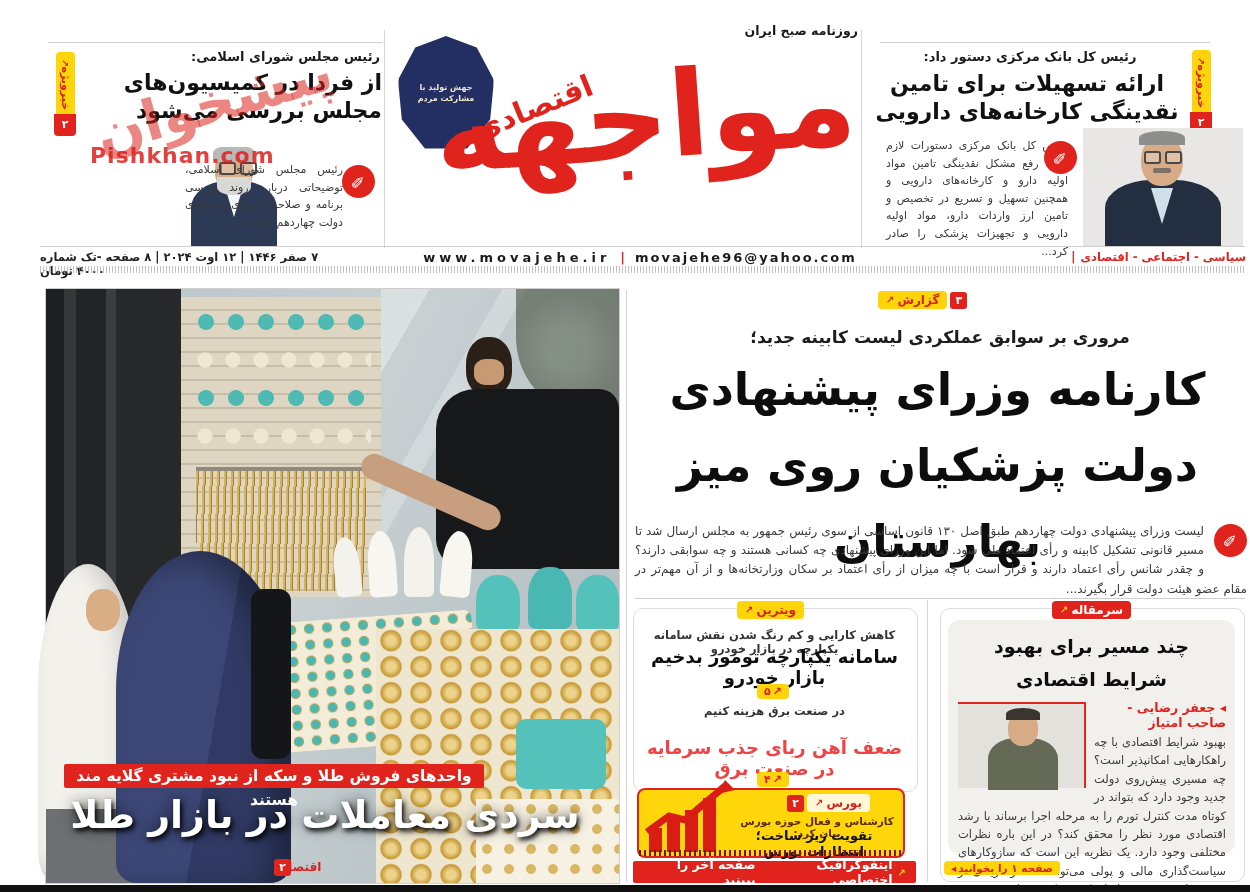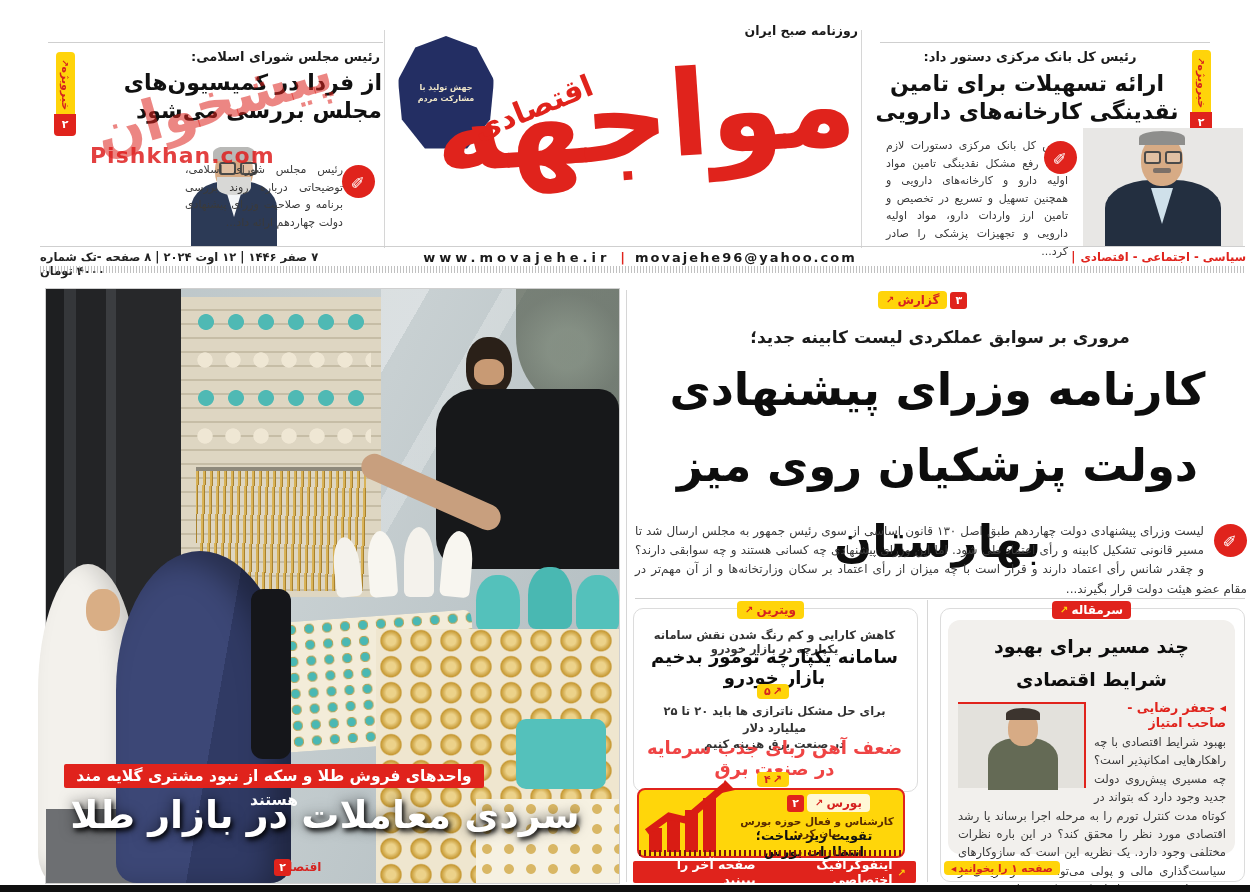--- a/index.html
+++ b/index.html
@@ -239,21 +239,20 @@
   </div>
   <div class="abs rtl c" style="left:643px;top:628px;width:263px;font-size:11.5px;font-weight:bold;color:#333;">کاهش کارایی و کم رنگ شدن نقش سامانه یکپارچه در بازار خودرو</div>
   <div class="abs rtl c" style="left:643px;top:646px;width:263px;font-size:18px;font-weight:bold;color:#0d0d0d;">سامانه یکپارچه تومور بدخیم بازار خودرو</div>
   <div class="abs" style="left:757px;top:680px;">
     <span class="mini">
         <span>۵</span>
         <span>↗</span>
       </span>
   </div>
   <div class="abs rtl c" style="left:643px;top:703px;width:263px;font-size:11.5px;font-weight:bold;color:#333;line-height:1.45;">
-    <div>برای حل مشکل ناترازی ها باید ۲۰ تا ۲۵ میلیارد دلار</div>
     <div>در صنعت برق هزینه کنیم</div>
   </div>
   <div class="abs rtl c" style="left:643px;top:737px;width:263px;font-size:18px;font-weight:bold;color:#ef4444;">ضعف آهن ربای جذب سرمایه در صنعت برق</div>
   <div class="abs" style="left:757px;top:768px;">
     <span class="mini">
         <span>۴</span>
         <span>↗</span>
       </span>
   </div>
 

